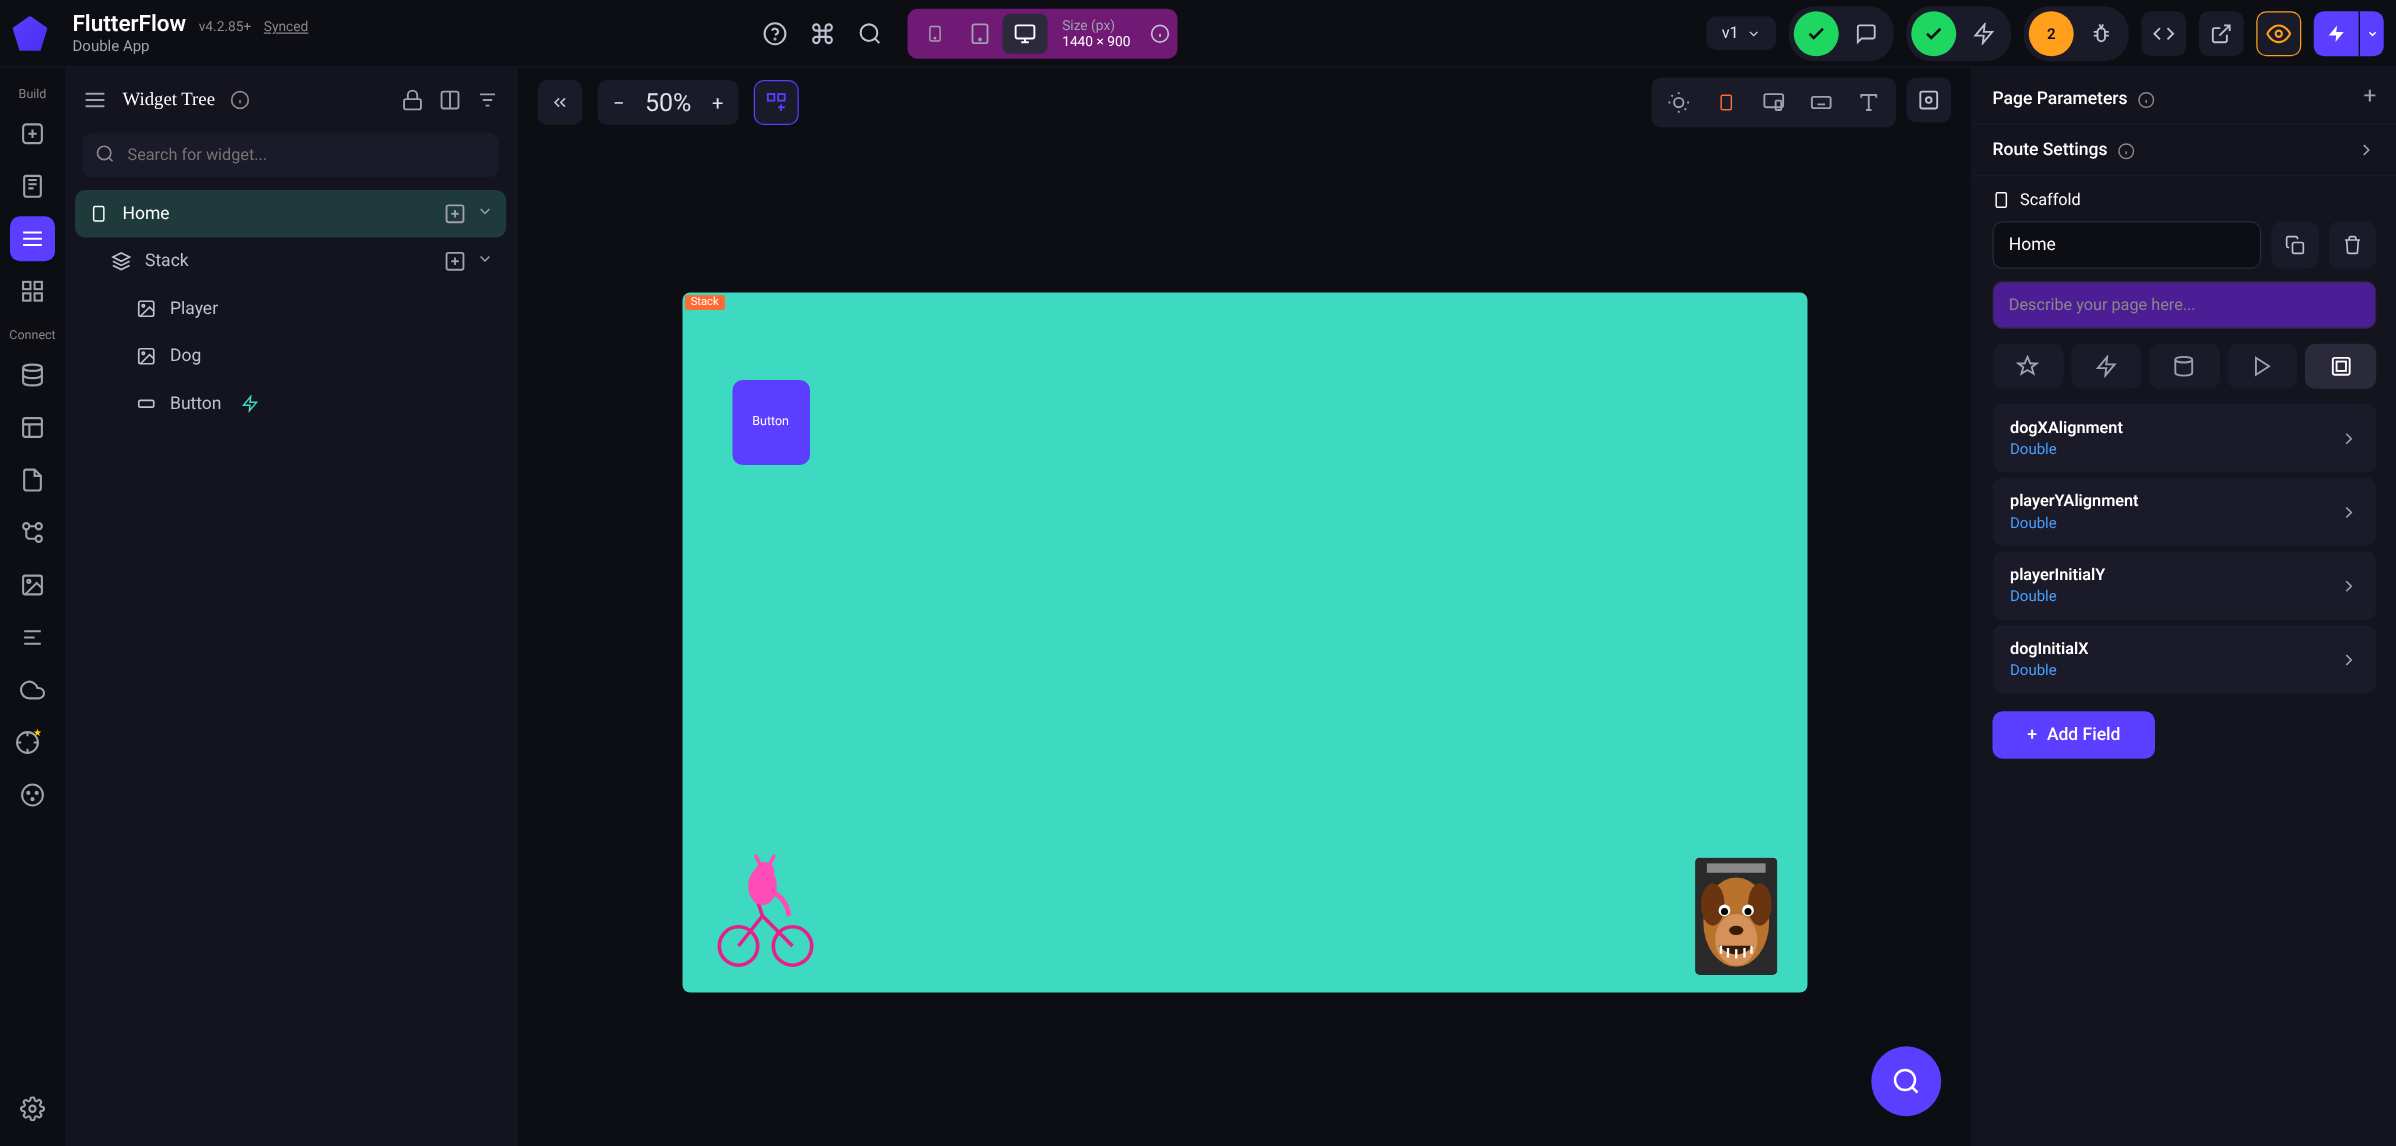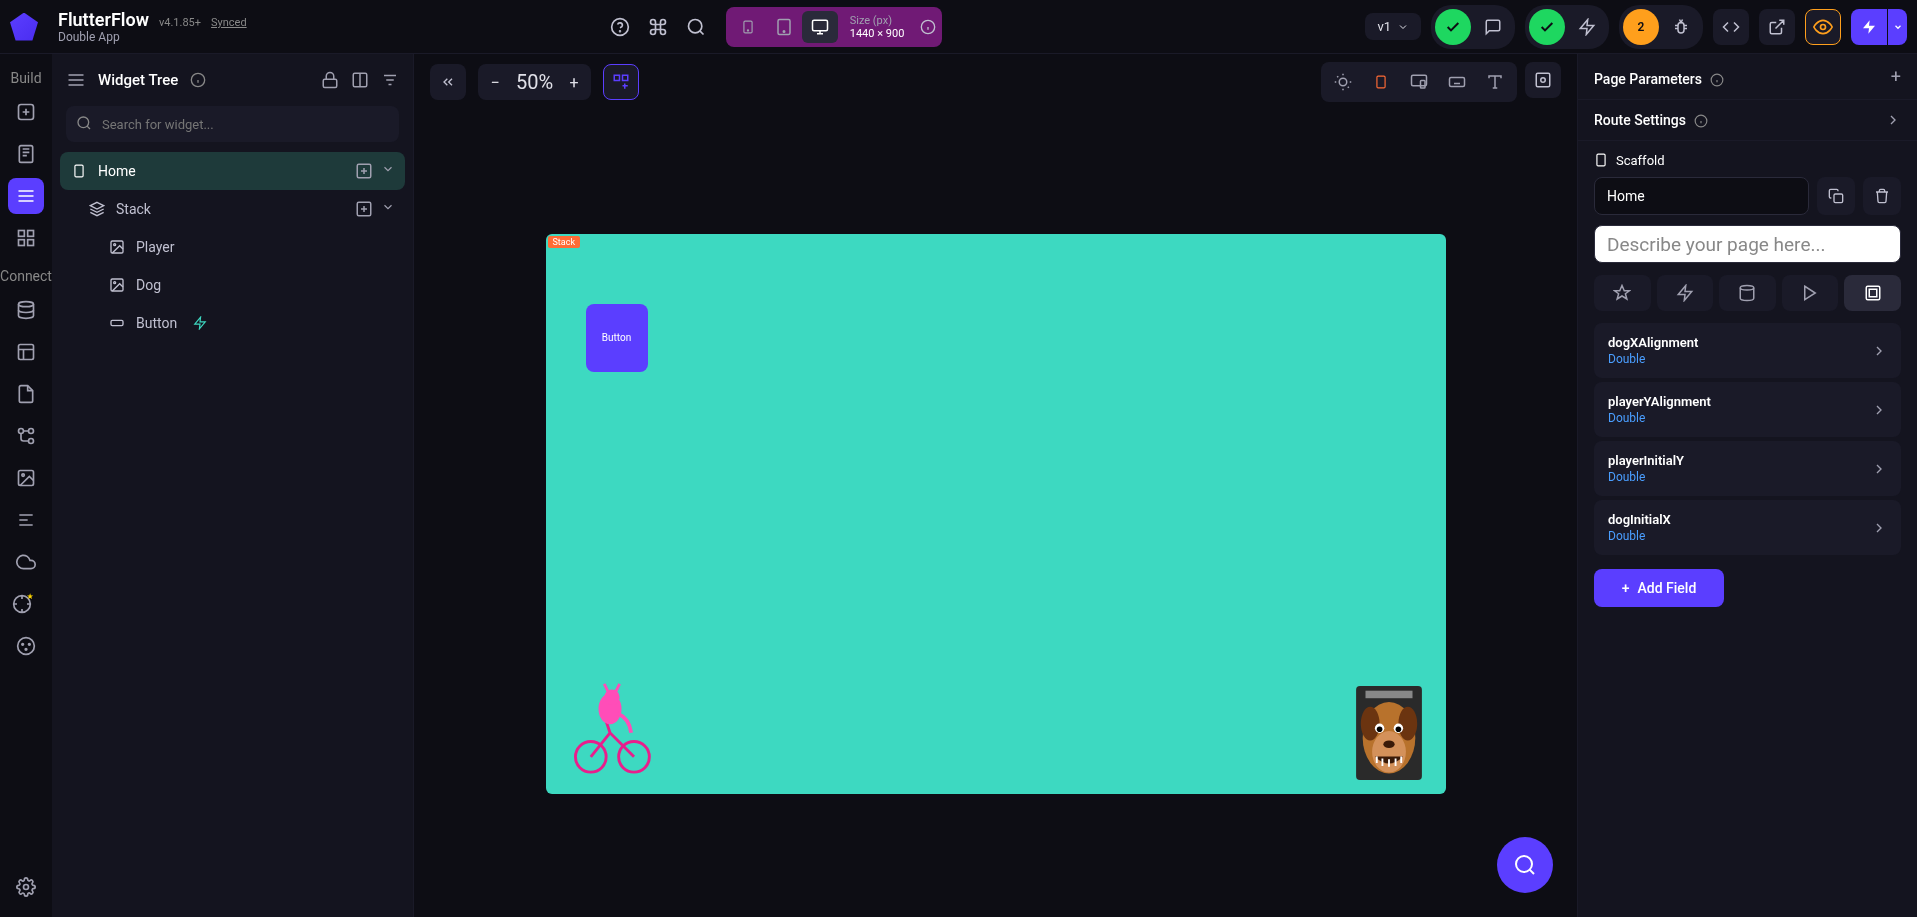--- a/index.html
+++ b/index.html
@@ -30,28 +30,28 @@
 .sq-btn { width:36px; height:36px; border-radius:8px; background:#1a1a28; display:flex; align-items:center; justify-content:center; cursor:pointer; color:#c0c0d0; }
 .sq-btn.orange-border { border:1px solid #ff9f1c; color:#ff9f1c; }
 .sq-btn.run { background:#5b3eff; color:#fff; }
 .combo { display:flex; }
 .combo .sq-btn:first-child { border-radius:8px 0 0 8px; }
 .combo .sq-btn:last-child { border-radius:0 8px 8px 0; width:20px; border-left:1px solid #0d0d14; background:#5b3eff; }
 
 .body { display:flex; height:calc(100% - 54px); }
 
 .rail { width:52px; background:#0d0d14; display:flex; flex-direction:column; align-items:center; padding-top:10px; gap:6px; }
-.rail-label { font-size:14px; color:#888; margin:6px 0 2px; }
+.rail-label { font-size:10px; color:#888; margin:6px 0 2px; }
 .rail-item { width:36px; height:36px; border-radius:8px; display:flex; align-items:center; justify-content:center; cursor:pointer; color:#a0a0b0; }
 .rail-item.active { background:#5b3eff; color:#fff; }
 .rail-bottom { margin-top:auto; margin-bottom:12px; display:flex; flex-direction:column; gap:6px; }
 
 .left-panel { width:362px; background:#14141f; display:flex; flex-direction:column; border-right:1px solid #1a1a28; }
 .panel-head { height:52px; display:flex; align-items:center; padding:0 14px; gap:12px; }
-.panel-title { font-size:15px; font-weight:500; color:#fff; }
+.panel-title { font-size:15px; font-weight:500; color:#fff;font-family:Liberation Serif, serif; }
 .panel-head-icons { margin-left:auto; display:flex; gap:12px; color:#a0a0b0; }
 .search-row { padding:0 14px 10px; }
 .search-box { width:100%; height:36px; background:#1a1a28; border:none; border-radius:8px; padding:0 36px; color:#c0c0d0; font-size:13px; }
 .search-wrap { position:relative; }
 .search-wrap .s-icon { position:absolute; left:10px; top:9px; color:#888; }
 
 .tree { flex:1; padding:0 8px; }
 .tree-row { display:flex; align-items:center; height:38px; padding:0 10px; border-radius:8px; cursor:pointer; gap:10px; font-size:14px; color:#c0c0d0; }
 .tree-row.selected { background:#1e3a3a; color:#fff; }
 .tree-row.indent1 { padding-left:28px; }
@@ -80,21 +80,21 @@
 
 .right-panel { width:340px; background:#14141f; display:flex; flex-direction:column; border-left:1px solid #1a1a28; }
 .rp-section { padding:12px 16px; border-bottom:1px solid #1a1a28; }
 .rp-title-row { display:flex; align-items:flex-end; gap:8px; }
 .rp-title { font-size:14px; font-weight:500; color:#fff; }
 .rp-add { margin-left:auto; color:#a0a0b0; cursor:pointer; font-size:18px; }
 .rp-chev { margin-left:auto; color:#a0a0b0; }
 .scaffold-row { display:flex; align-items:center; gap:8px; font-size:13px; color:#fff; padding:10px 16px 8px; }
 .name-row { display:flex; gap:8px; padding:0 16px 10px; }
 .name-input { flex:1; height:38px; background:#0d0d14; border:1px solid #2a2a3a; border-radius:8px; padding:0 12px; color:#fff; font-size:14px; }
-.desc-input { margin:0 16px 12px; height:38px; background:#ffffff; border:1px solid #2a2a3a; border-radius:8px; padding:0 12px; color:#888; font-size:19px; display:flex; align-items:center; }
+.desc-input { margin:0 16px 12px; height:38px; background:#4c1d95; border:1px solid #2a2a3a; border-radius:8px; padding:0 12px; color:#888; font-size:13px; display:flex; align-items:center; }
 .tab-strip { display:flex; gap:6px; padding:0 16px 12px; }
 .tab-strip .ts { flex:1; height:36px; background:#1a1a28; border-radius:8px; display:flex; align-items:center; justify-content:center; cursor:pointer; color:#a0a0b0; }
 .tab-strip .ts.active { background:#2a2a3a; color:#fff; }
 
 .vars-title { padding:12px 16px 10px; font-size:15px; font-weight:600; color:#fff; display:flex; align-items:center; gap:8px; }
 .var-list { padding:0 16px; display:flex; flex-direction:column; gap:4px;justify-content:flex-end; }
 .var-card { background:#1a1a28; border-radius:8px; padding:12px 14px; display:flex; align-items:center; cursor:pointer; }
 .var-info { display:flex; flex-direction:column; gap:2px; }
 .var-name { font-size:13px; font-weight:600; color:#fff; }
 .var-type { font-size:12px; color:#4a9eff; }
@@ -106,21 +106,21 @@
 svg { display:block; }
 </style>
 </head>
 <body>
 
 <div class="topbar">
   <div class="logo"></div>
   <div class="project-info">
     <div class="project-name-row">
       <span class="project-name">FlutterFlow</span>
-      <span class="version">v4.1.85+</span>
+      <span class="version">v4.2.85+</span>
       <span class="synced">Synced</span>
     </div>
     <span class="sub-title">Double App</span>
   </div>
 
   <div class="top-icons">
     <div class="top-icon">
         <svg width="20" height="20" viewBox="0 0 24 24" fill="none" stroke="currentColor" stroke-width="2">
           <circle cx="12" cy="12" r="10"></circle>
           <path d="M9.1 9a3 3 0 015.8 1c0 2-3 3-3 3"></path>

